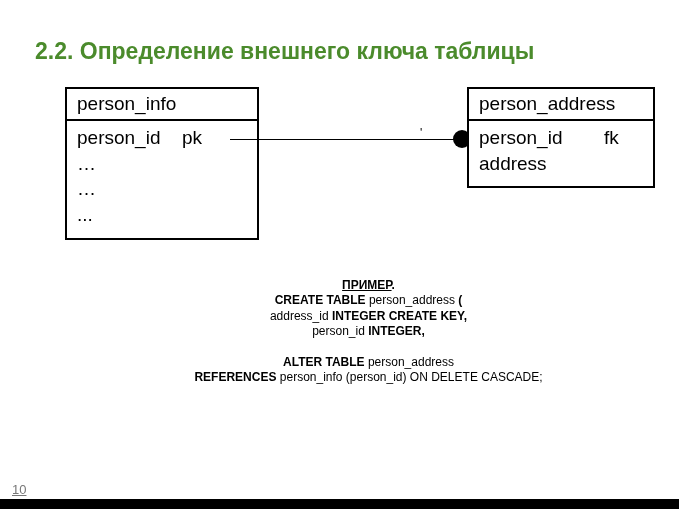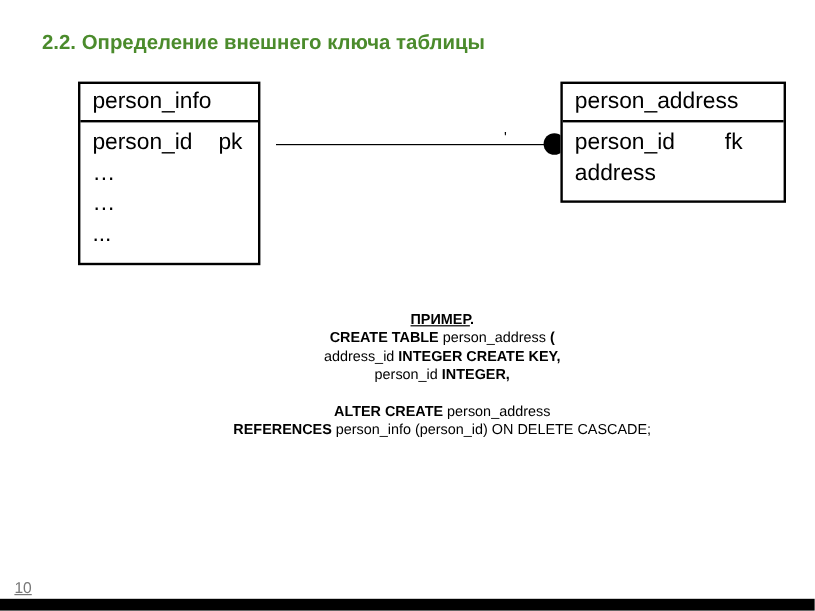--- a/index.html
+++ b/index.html
@@ -7,22 +7,23 @@
     width: 679px;
     height: 509px;
     font-family: Arial, Helvetica, sans-serif;
     background: #ffffff;
     position: relative;
     overflow: hidden;
   }
   .heading {
     color: #4b8b2c;
     font-weight: bold;
-    font-size: 17px;
+    font-size: 23px;
     padding: 26px 0 0 35px;
+    margin-top: 12px;
   }
   .diagram-area {
     position: relative;
     width: 620px;
     height: 175px;
     margin: 14px 0 0 35px;
     background: #ffffff;
   }
   .table-box {
     position: absolute;
@@ -36,21 +37,21 @@
     font-weight: normal;
   }
   .table-body {
     padding: 4px 10px 10px 10px;
     line-height: 1.35;
   }
   .col-row { display: flex; }
   .col-name { min-width: 105px; }
   .col-key { }
   .table-left {
-    left: 30px; top: 8px; width: 152px;
+    left: 30px; top: 8px; width: 194px;
   }
   .table-right {
     left: 432px; top: 8px; width: 188px;
   }
   .table-right .col-name { min-width: 125px; }
   .rel-line {
     position: absolute;
     top: 60px;
     left: 195px;
     width: 239px;
@@ -139,18 +140,18 @@
     </div>
   </div>
 </div>
 
 <div class="code-block">
   <div><span class="u">ПРИМЕР</span><span class="b">.</span></div>
   <div><span class="b">CREATE TABLE</span><span> person_address </span><span class="b">(</span></div>
   <div><span>address_id </span><span class="b">INTEGER CREATE KEY,</span></div>
   <div><span>person_id </span><span class="b">INTEGER,</span></div>
   <div>&nbsp;</div>
-  <div><span class="b">ALTER CREATE</span><span> person_address</span></div>
+  <div><span class="b">ALTER TABLE</span><span> person_address</span></div>
   <div><span class="b">REFERENCES</span><span> person_info (person_id) ON DELETE CASCADE;</span></div>
 </div>
 
 <div class="page-num">10</div>
 <div class="footer-bar"></div>
 
 </body></html>

